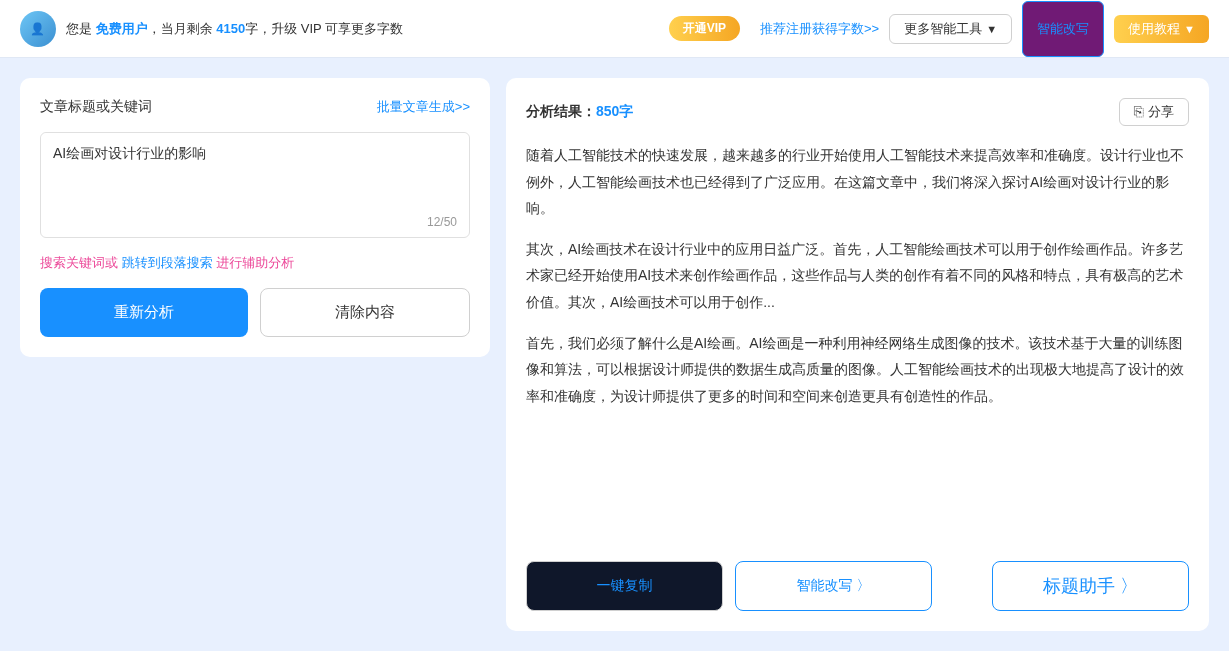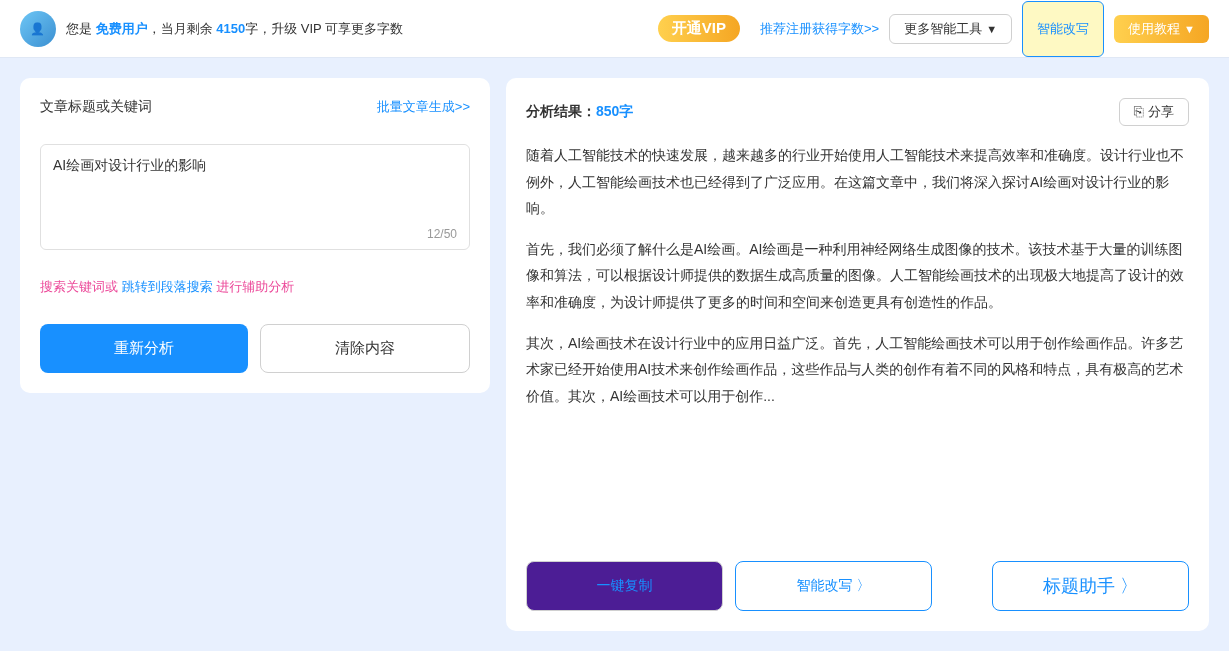--- a/index.html
+++ b/index.html
@@ -38,21 +38,21 @@
     .top-bar-info .highlight {
       color: #1890ff;
       font-weight: bold;
     }
     .btn-vip {
       background: linear-gradient(90deg, #ffd04e, #f5a623);
       color: #fff;
       border: none;
       border-radius: 14px;
       padding: 4px 14px;
-      font-size: 15px;
+      font-size: 12px;
       font-weight: bold;
       cursor: pointer;
     }
     .btn-register {
       color: #1890ff;
       font-size: 13px;
       cursor: pointer;
       text-decoration: none;
       margin-left: 10px;
     }
@@ -69,21 +69,21 @@
       padding: 5px 14px;
       font-size: 13px;
       color: #333;
       cursor: pointer;
       display: flex;
       align-items: center;
       gap: 4px;
     }
     .btn-rewrite {
       border: 1px solid #1890ff;
-      background: #fef9c3;
+      background: #701a75;
       border-radius: 6px;
       padding: 18px 14px;
       font-size: 13px;
       color: #1890ff;
       cursor: pointer;
     }
     .btn-tutorial {
       background: linear-gradient(90deg, #ffd04e, #f5a623);
       color: #fff;
       border: none;
@@ -102,21 +102,21 @@
       height: calc(651px - 58px);
     }
     .left-panel {
       background: #fff;
       border-radius: 10px;
       padding: 20px;
       width: 470px;
       flex-shrink: 0;
       display: flex;
       flex-direction: column;
-      gap: 28px;
+      gap: 16px;
       height: fit-content;
     }
     .panel-header {
       display: flex;
       align-items: center;
       justify-content: space-between;
     }
     .panel-title {
       font-size: 14px;
       color: #333;
@@ -249,21 +249,21 @@
       border-radius: 3px;
     }
     .bottom-actions {
       display: flex;
       gap: 12px;
       margin-top: 16px;
       flex-shrink: 0;
     }
     .btn-copy {
       flex: 1;
-      background: #4c1d95;
+      background: #0f172a;
       color: #1890ff;
       border: 1px solid #d0d0d0;
       border-radius: 8px;
       padding: 12px;
       font-size: 14px;
       cursor: pointer;
       font-family: inherit;
     }
     .btn-smart-rewrite {
       flex: 1;
@@ -344,22 +344,22 @@
       <div class="result-title">
         <span>分析结果：</span><span class="count">850字</span>
       </div>
       <button class="btn-share">
         <span>⎘</span>
         <span>分享</span>
       </button>
     </div>
     <div class="result-content">
       <p>随着人工智能技术的快速发展，越来越多的行业开始使用人工智能技术来提高效率和准确度。设计行业也不例外，人工智能绘画技术也已经得到了广泛应用。在这篇文章中，我们将深入探讨AI绘画对设计行业的影响。</p>
+      <p>其次，AI绘画技术在设计行业中的应用日益广泛。首先，人工智能绘画技术可以用于创作绘画作品。许多艺术家已经开始使用AI技术来创作绘画作品，这些作品与人类的创作有着不同的风格和特点，具有极高的艺术价值。其次，AI绘画技术可以用于创作...</p>
       <p>首先，我们必须了解什么是AI绘画。AI绘画是一种利用神经网络生成图像的技术。该技术基于大量的训练图像和算法，可以根据设计师提供的数据生成高质量的图像。人工智能绘画技术的出现极大地提高了设计的效率和准确度，为设计师提供了更多的时间和空间来创造更具有创造性的作品。</p>
-      <p>其次，AI绘画技术在设计行业中的应用日益广泛。首先，人工智能绘画技术可以用于创作绘画作品。许多艺术家已经开始使用AI技术来创作绘画作品，这些作品与人类的创作有着不同的风格和特点，具有极高的艺术价值。其次，AI绘画技术可以用于创作...</p>
     </div>
     <div class="bottom-actions">
       <button class="btn-copy">一键复制</button>
       <button class="btn-smart-rewrite">智能改写 〉</button>
       <button class="btn-title-helper">标题助手 〉</button>
     </div>
   </div>
 
 </div>
 

